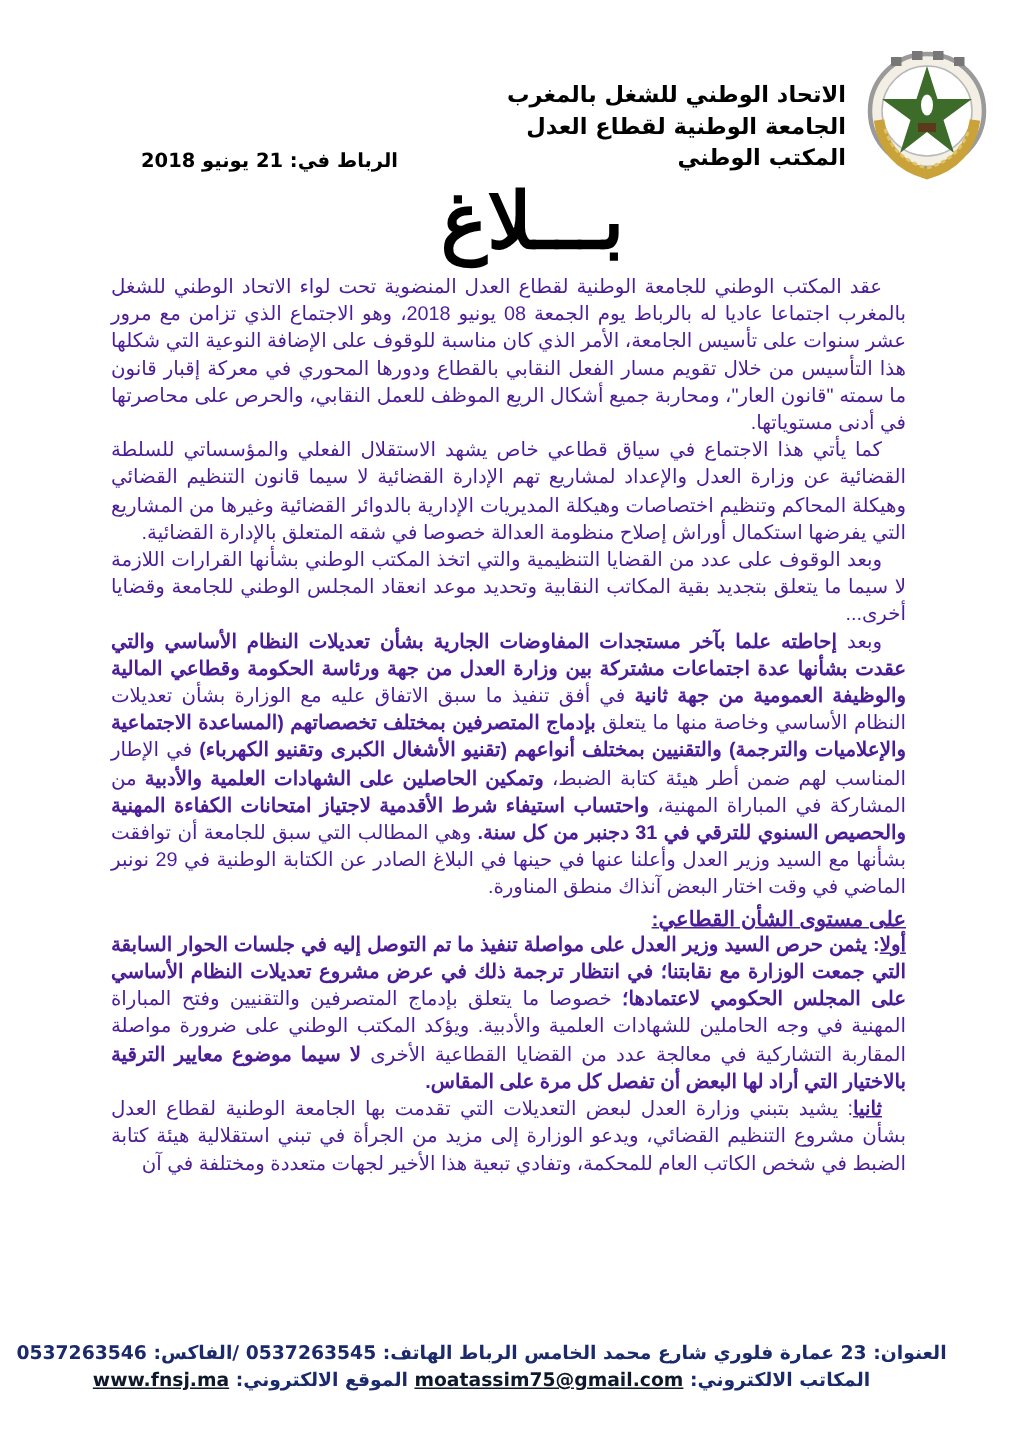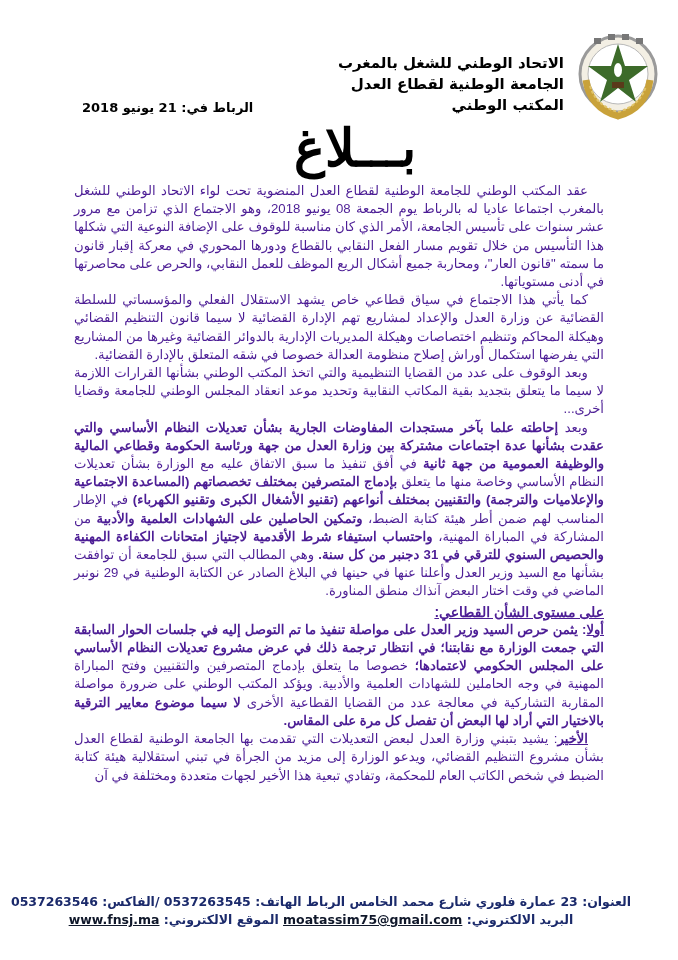--- a/index.html
+++ b/index.html
@@ -12,21 +12,21 @@
     }
     .logo {
       position: absolute; right: 0; top: 0; width: 84px; height: 96px;
     }
     .org-lines {
       position: absolute; right: 96px; top: 6px; direction: rtl; text-align: right;
       font-family: "DejaVu Sans", sans-serif; font-weight: bold; font-size: 15px;
       line-height: 21px; color: #000; white-space: nowrap; margin-top: 17px;
     }
     .date {
-      position: absolute; top: 100px; left: 82px; direction: rtl;
+      position: absolute; top: 100px; left: 94px; direction: rtl;
       font-weight: bold; font-size: 13px; color: #000; white-space: nowrap;
     }
     .title {
       position: absolute; top: 118px; left: 0; width: 678px; text-align: center;
       direction: rtl; font-family: Liberation Serif, serif; font-weight: bold;
       font-size: 52px; line-height: 62px; color: #000; letter-spacing: 2px; padding-left: 16px;
     }
     .body {
       position: absolute; top: 182px; left: 74px; width: 530px;
       direction: rtl; text-align: justify; text-align-last: right;
@@ -79,21 +79,21 @@
 
 <div class="title">بـــلاغ</div>
 
 <div class="body">
   <p class="indent">عقد المكتب الوطني للجامعة الوطنية لقطاع العدل المنضوية تحت لواء الاتحاد الوطني للشغل بالمغرب اجتماعا عاديا له بالرباط يوم الجمعة 08 يونيو 2018، وهو الاجتماع الذي تزامن مع مرور عشر سنوات على تأسيس الجامعة، الأمر الذي كان مناسبة للوقوف على الإضافة النوعية التي شكلها هذا التأسيس من خلال تقويم مسار الفعل النقابي بالقطاع ودورها المحوري في معركة إقبار قانون ما سمته "قانون العار"، ومحاربة جميع أشكال الريع الموظف للعمل النقابي، والحرص على محاصرتها في أدنى مستوياتها.</p>
   <p class="indent">كما يأتي هذا الاجتماع في سياق قطاعي خاص يشهد الاستقلال الفعلي والمؤسساتي للسلطة القضائية عن وزارة العدل والإعداد لمشاريع تهم الإدارة القضائية لا سيما قانون التنظيم القضائي وهيكلة المحاكم وتنظيم اختصاصات وهيكلة المديريات الإدارية بالدوائر القضائية وغيرها من المشاريع التي يفرضها استكمال أوراش إصلاح منظومة العدالة خصوصا في شقه المتعلق بالإدارة القضائية.</p>
   <p class="indent">وبعد الوقوف على عدد من القضايا التنظيمية والتي اتخذ المكتب الوطني بشأنها القرارات اللازمة لا سيما ما يتعلق بتجديد بقية المكاتب النقابية وتحديد موعد انعقاد المجلس الوطني للجامعة وقضايا أخرى...</p>
   <p class="indent"><span>وبعد </span><span class="b">إحاطته علما بآخر مستجدات المفاوضات الجارية بشأن تعديلات النظام الأساسي والتي عقدت بشأنها عدة اجتماعات مشتركة بين وزارة العدل من جهة ورئاسة الحكومة وقطاعي المالية والوظيفة العمومية من جهة ثانية</span><span> في أفق تنفيذ ما سبق الاتفاق عليه مع الوزارة بشأن تعديلات النظام الأساسي وخاصة منها ما يتعلق </span><span class="b">بإدماج المتصرفين بمختلف تخصصاتهم (المساعدة الاجتماعية والإعلاميات والترجمة) والتقنيين بمختلف أنواعهم (تقنيو الأشغال الكبرى وتقنيو الكهرباء)</span><span> في الإطار المناسب لهم ضمن أطر هيئة كتابة الضبط، </span><span class="b">وتمكين الحاصلين على الشهادات العلمية والأدبية</span><span> من المشاركة في المباراة المهنية، </span><span class="b">واحتساب استيفاء شرط الأقدمية لاجتياز امتحانات الكفاءة المهنية والحصيص السنوي للترقي في 31 دجنبر من كل سنة.</span><span> وهي المطالب التي سبق للجامعة أن توافقت بشأنها مع السيد وزير العدل وأعلنا عنها في حينها في البلاغ الصادر عن الكتابة الوطنية في 29 نونبر الماضي في وقت اختار البعض آنذاك منطق المناورة.</span></p>
   <p class="section-h">على مستوى الشأن القطاعي:</p>
   <p><span class="b u">أولا</span><span class="b">: يثمن حرص السيد وزير العدل على مواصلة تنفيذ ما تم التوصل إليه في جلسات الحوار السابقة التي جمعت الوزارة مع نقابتنا؛ في انتظار ترجمة ذلك في عرض مشروع تعديلات النظام الأساسي على المجلس الحكومي لاعتمادها؛</span><span> خصوصا ما يتعلق بإدماج المتصرفين والتقنيين وفتح المباراة المهنية في وجه الحاملين للشهادات العلمية والأدبية. ويؤكد المكتب الوطني على ضرورة مواصلة المقاربة التشاركية في معالجة عدد من القضايا القطاعية الأخرى </span><span class="b">لا سيما موضوع معايير الترقية بالاختيار التي أراد لها البعض أن تفصل كل مرة على المقاس.</span></p>
-  <p class="indent"><span class="b u">الأخير</span><span>: يشيد بتبني وزارة العدل لبعض التعديلات التي تقدمت بها الجامعة الوطنية لقطاع العدل بشأن مشروع التنظيم القضائي، ويدعو الوزارة إلى مزيد من الجرأة في تبني استقلالية هيئة كتابة الضبط في شخص الكاتب العام للمحكمة، وتفادي تبعية هذا الأخير لجهات متعددة ومختلفة في آن</span></p>
+  <p class="indent"><span class="b u">ثانيا</span><span>: يشيد بتبني وزارة العدل لبعض التعديلات التي تقدمت بها الجامعة الوطنية لقطاع العدل بشأن مشروع التنظيم القضائي، ويدعو الوزارة إلى مزيد من الجرأة في تبني استقلالية هيئة كتابة الضبط في شخص الكاتب العام للمحكمة، وتفادي تبعية هذا الأخير لجهات متعددة ومختلفة في آن</span></p>
 </div>
 
 <div class="footer">
   <div class="addr">العنوان: 23 عمارة فلوري شارع محمد الخامس الرباط الهاتف: 0537263545 /الفاكس: 0537263546</div>
   <div>
-    <span class="lbl">البريد الالكتروني: </span><span class="lnk">moatassim75@gmail.com</span><span class="lbl"> الموقع الالكتروني: </span><span class="lnk">www.fnsj.ma</span>
+    <span class="lbl">المكاتب الالكتروني: </span><span class="lnk">moatassim75@gmail.com</span><span class="lbl"> الموقع الالكتروني: </span><span class="lnk">www.fnsj.ma</span>
   </div>
 </div>
 
 </body></html>

